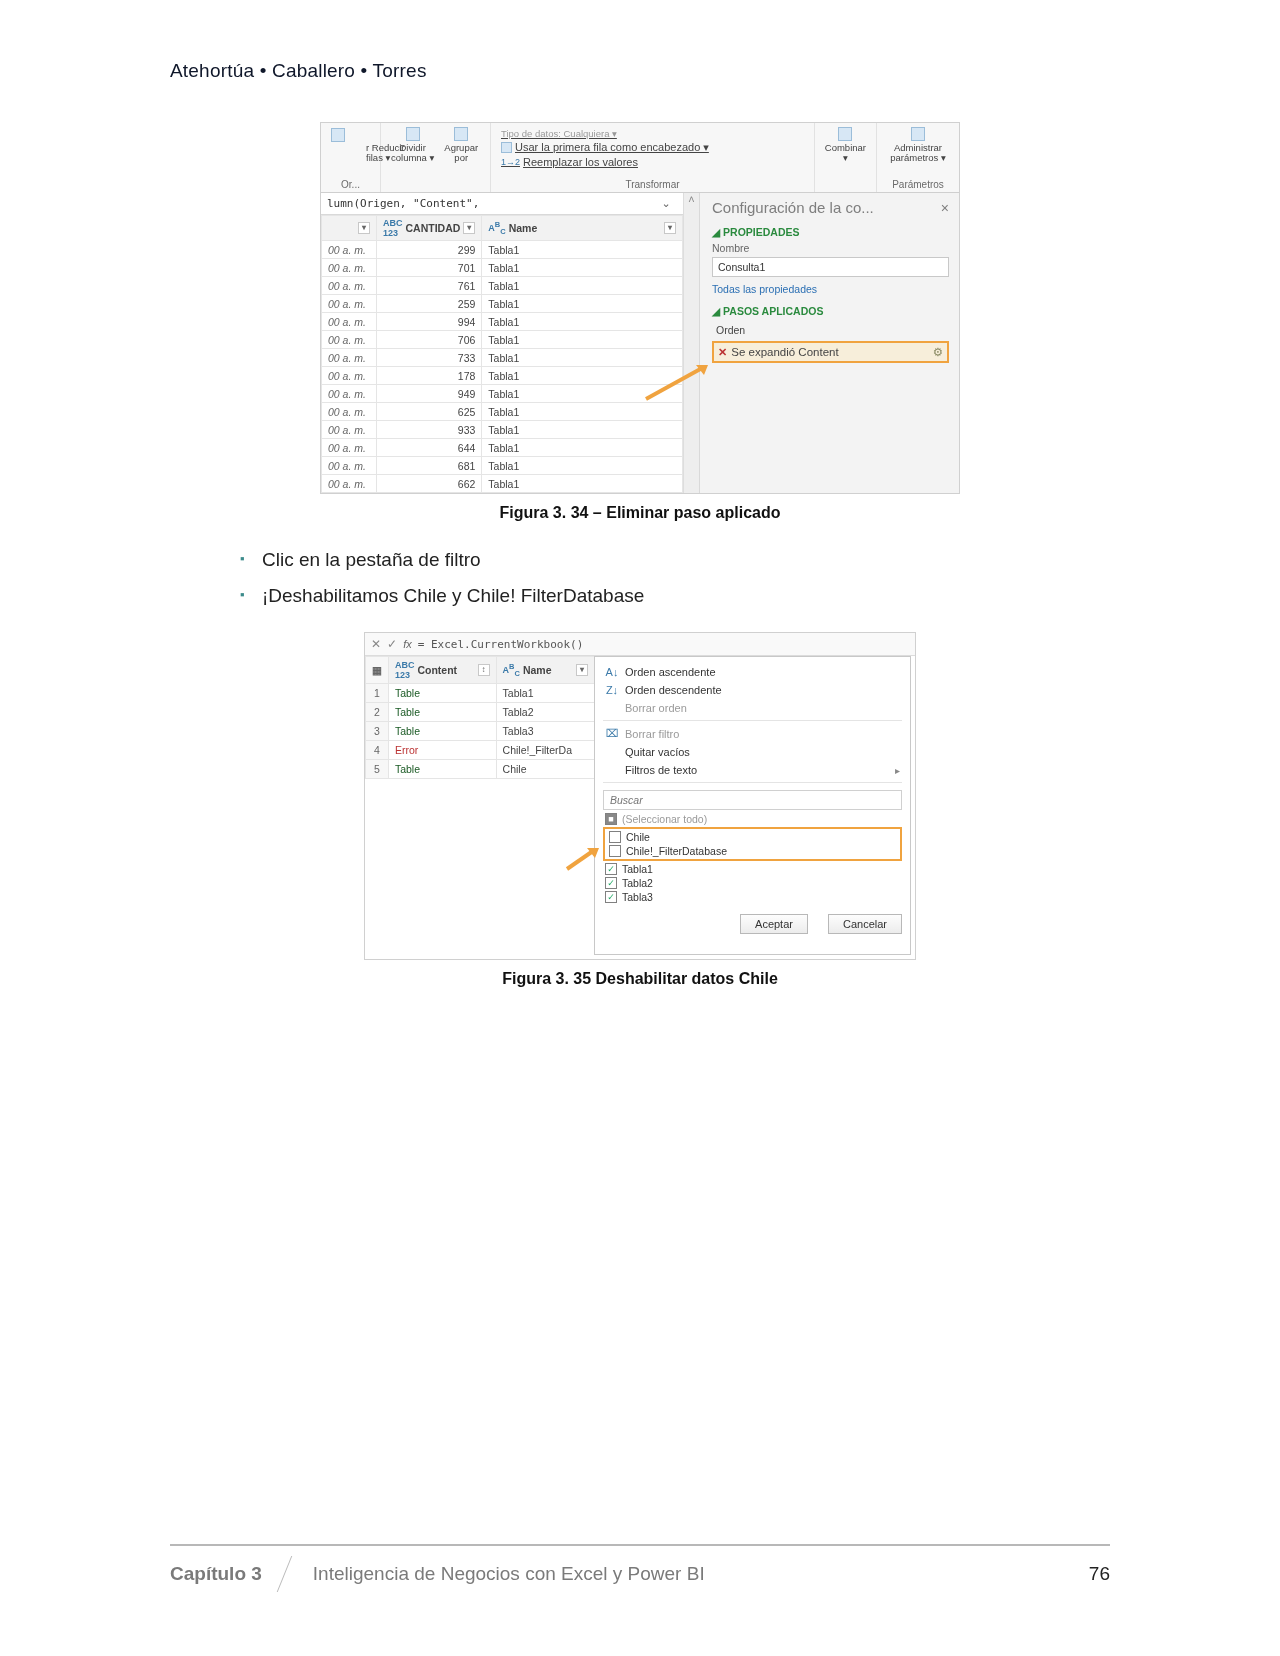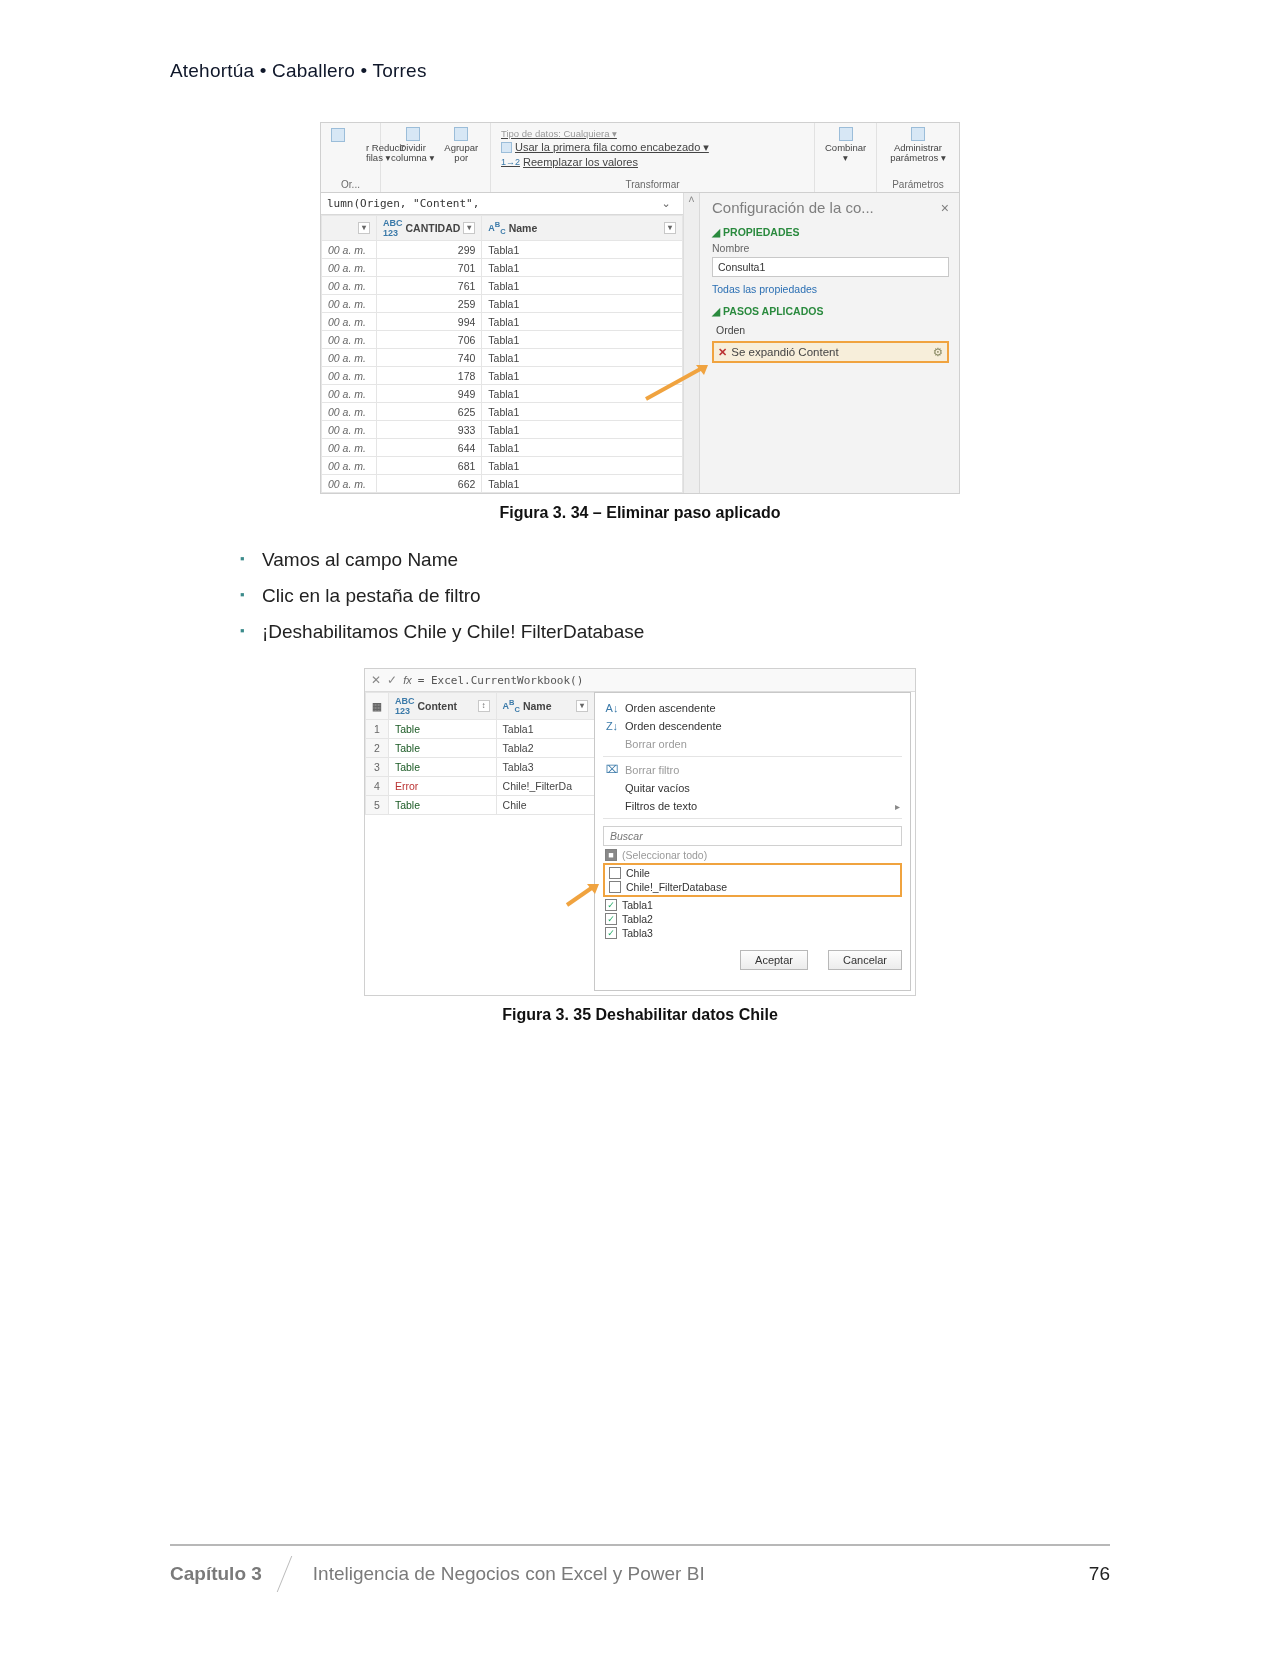--- a/index.html
+++ b/index.html
@@ -129,21 +129,21 @@
         <div class="ribbon-cmd">
             <span class="miniicon" style="width:11px;height:11px;"></span>
             <span>Usar la primera fila como encabezado ▾</span>
           </div>
         <div class="ribbon-cmd">
             <span style="font-size:9px;color:#3b7aa9;">1→2</span>
             <span>Reemplazar los valores</span>
           </div>
         <div class="ribbon-label">Transformar</div>
       </div>
-      <div class="ribbon-group" style="width:62px;">
+      <div class="ribbon-group" style="width:62px;align-items:flex-end;">
         <div style="text-align:center;">
           <div class="miniicon"></div>
           <div style="font-size:9.5px;line-height:1.05;">Combinar<br>▾</div>
         </div>
       </div>
       <div class="ribbon-group" style="width:82px;border-right:none;">
         <div style="text-align:center;">
           <div class="miniicon"></div>
           <div style="font-size:9.5px;line-height:1.05;">Administrar<br>parámetros ▾</div>
         </div>
@@ -208,21 +208,21 @@
                 <td class="cant">994</td>
                 <td>Tabla1</td>
               </tr>
               <tr>
                 <td style="color:#666;font-style:italic;">00 a. m.</td>
                 <td class="cant">706</td>
                 <td>Tabla1</td>
               </tr>
               <tr>
                 <td style="color:#666;font-style:italic;">00 a. m.</td>
-                <td class="cant">740</td>
+                <td class="cant">733</td>
                 <td>Tabla1</td>
               </tr>
               <tr>
                 <td style="color:#666;font-style:italic;">00 a. m.</td>
                 <td class="cant">178</td>
                 <td>Tabla1</td>
               </tr>
               <tr>
                 <td style="color:#666;font-style:italic;">00 a. m.</td>
                 <td class="cant">949</td>
@@ -282,21 +282,20 @@
               <path d="M2 38 L60 6" stroke="#f0a33f" stroke-width="4" fill="none"></path>
               <path d="M52 4 L64 4 L60 14 Z" fill="#f0a33f"></path>
             </svg>
         </div>
       </div>
     </div>
   </div>
   <div class="caption">Figura 3. 34 – Eliminar paso aplicado</div>
 
   <ul class="bullets">
-    <li>Vamos al campo Name</li>
     <li>Clic en la pestaña de filtro</li>
     <li>¡Deshabilitamos Chile y Chile! FilterDatabase</li>
   </ul>
 
   <div class="fig35">
     <div class="fxbar">
       <span class="fx-ico">✕</span>
       <span class="fx-ico">✓</span>
       <span class="fx-fx">fx</span>
       <span class="fx-code">= Excel.CurrentWorkbook()</span>

